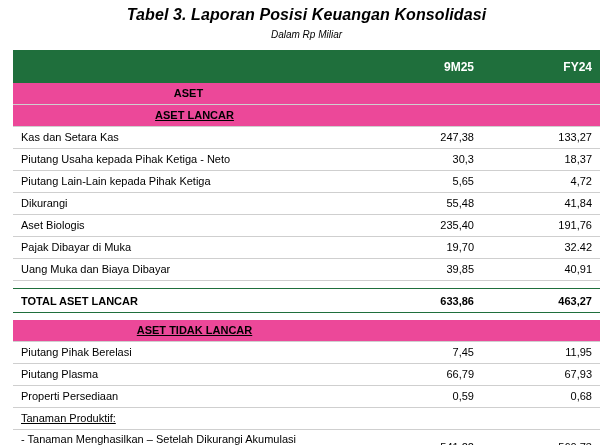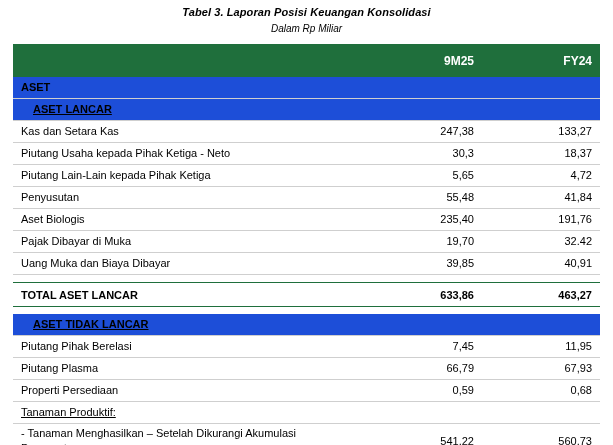--- a/index.html
+++ b/index.html
@@ -18,21 +18,21 @@
     width: 613px;
     height: 445px;
     position: relative;
     box-sizing: border-box;
   }
   .title-block {
     text-align: center;
     padding-top: 6px;
   }
   .title {
-    font-size: 11px;
+    font-size: 16px;
     font-weight: bold;
     font-style: italic;
     letter-spacing: 0.1px;
   }
   .subtitle {
     font-size: 10px;
     font-style: italic;
     margin-top: 5px;
   }
   table.fin {
@@ -64,21 +64,22 @@
     vertical-align: middle;
     line-height: 15px;
     height: 17px;
   }
   tbody td.num {
     text-align: right;
     font-variant-numeric: tabular-nums;
   }
   tr.section td {
     font-weight: bold;
-    background: #1d4ed8;
+    background: #ec4899;
+    text-align: center;
   }
   tr.section-underline td.lbl span {
     text-decoration: underline;
     margin-left: 12px;
   }
   tr.total td {
     font-weight: bold;
     border-top: 1.5px solid #1f6f3c;
     border-bottom: 1.5px solid #1f6f3c;
     padding-top: 4px;
@@ -135,21 +136,21 @@
           <td class="lbl"><span>Piutang Usaha kepada Pihak Ketiga - Neto</span></td>
           <td class="num">30,3</td>
           <td class="num">18,37</td>
         </tr>
         <tr>
           <td class="lbl"><span>Piutang Lain-Lain kepada Pihak Ketiga</span></td>
           <td class="num">5,65</td>
           <td class="num">4,72</td>
         </tr>
         <tr>
-          <td class="lbl"><span>Penyusutan</span></td>
+          <td class="lbl"><span>Dikurangi</span></td>
           <td class="num">55,48</td>
           <td class="num">41,84</td>
         </tr>
         <tr>
           <td class="lbl"><span>Aset Biologis</span></td>
           <td class="num">235,40</td>
           <td class="num">191,76</td>
         </tr>
         <tr>
           <td class="lbl"><span>Pajak Dibayar di Muka</span></td>

